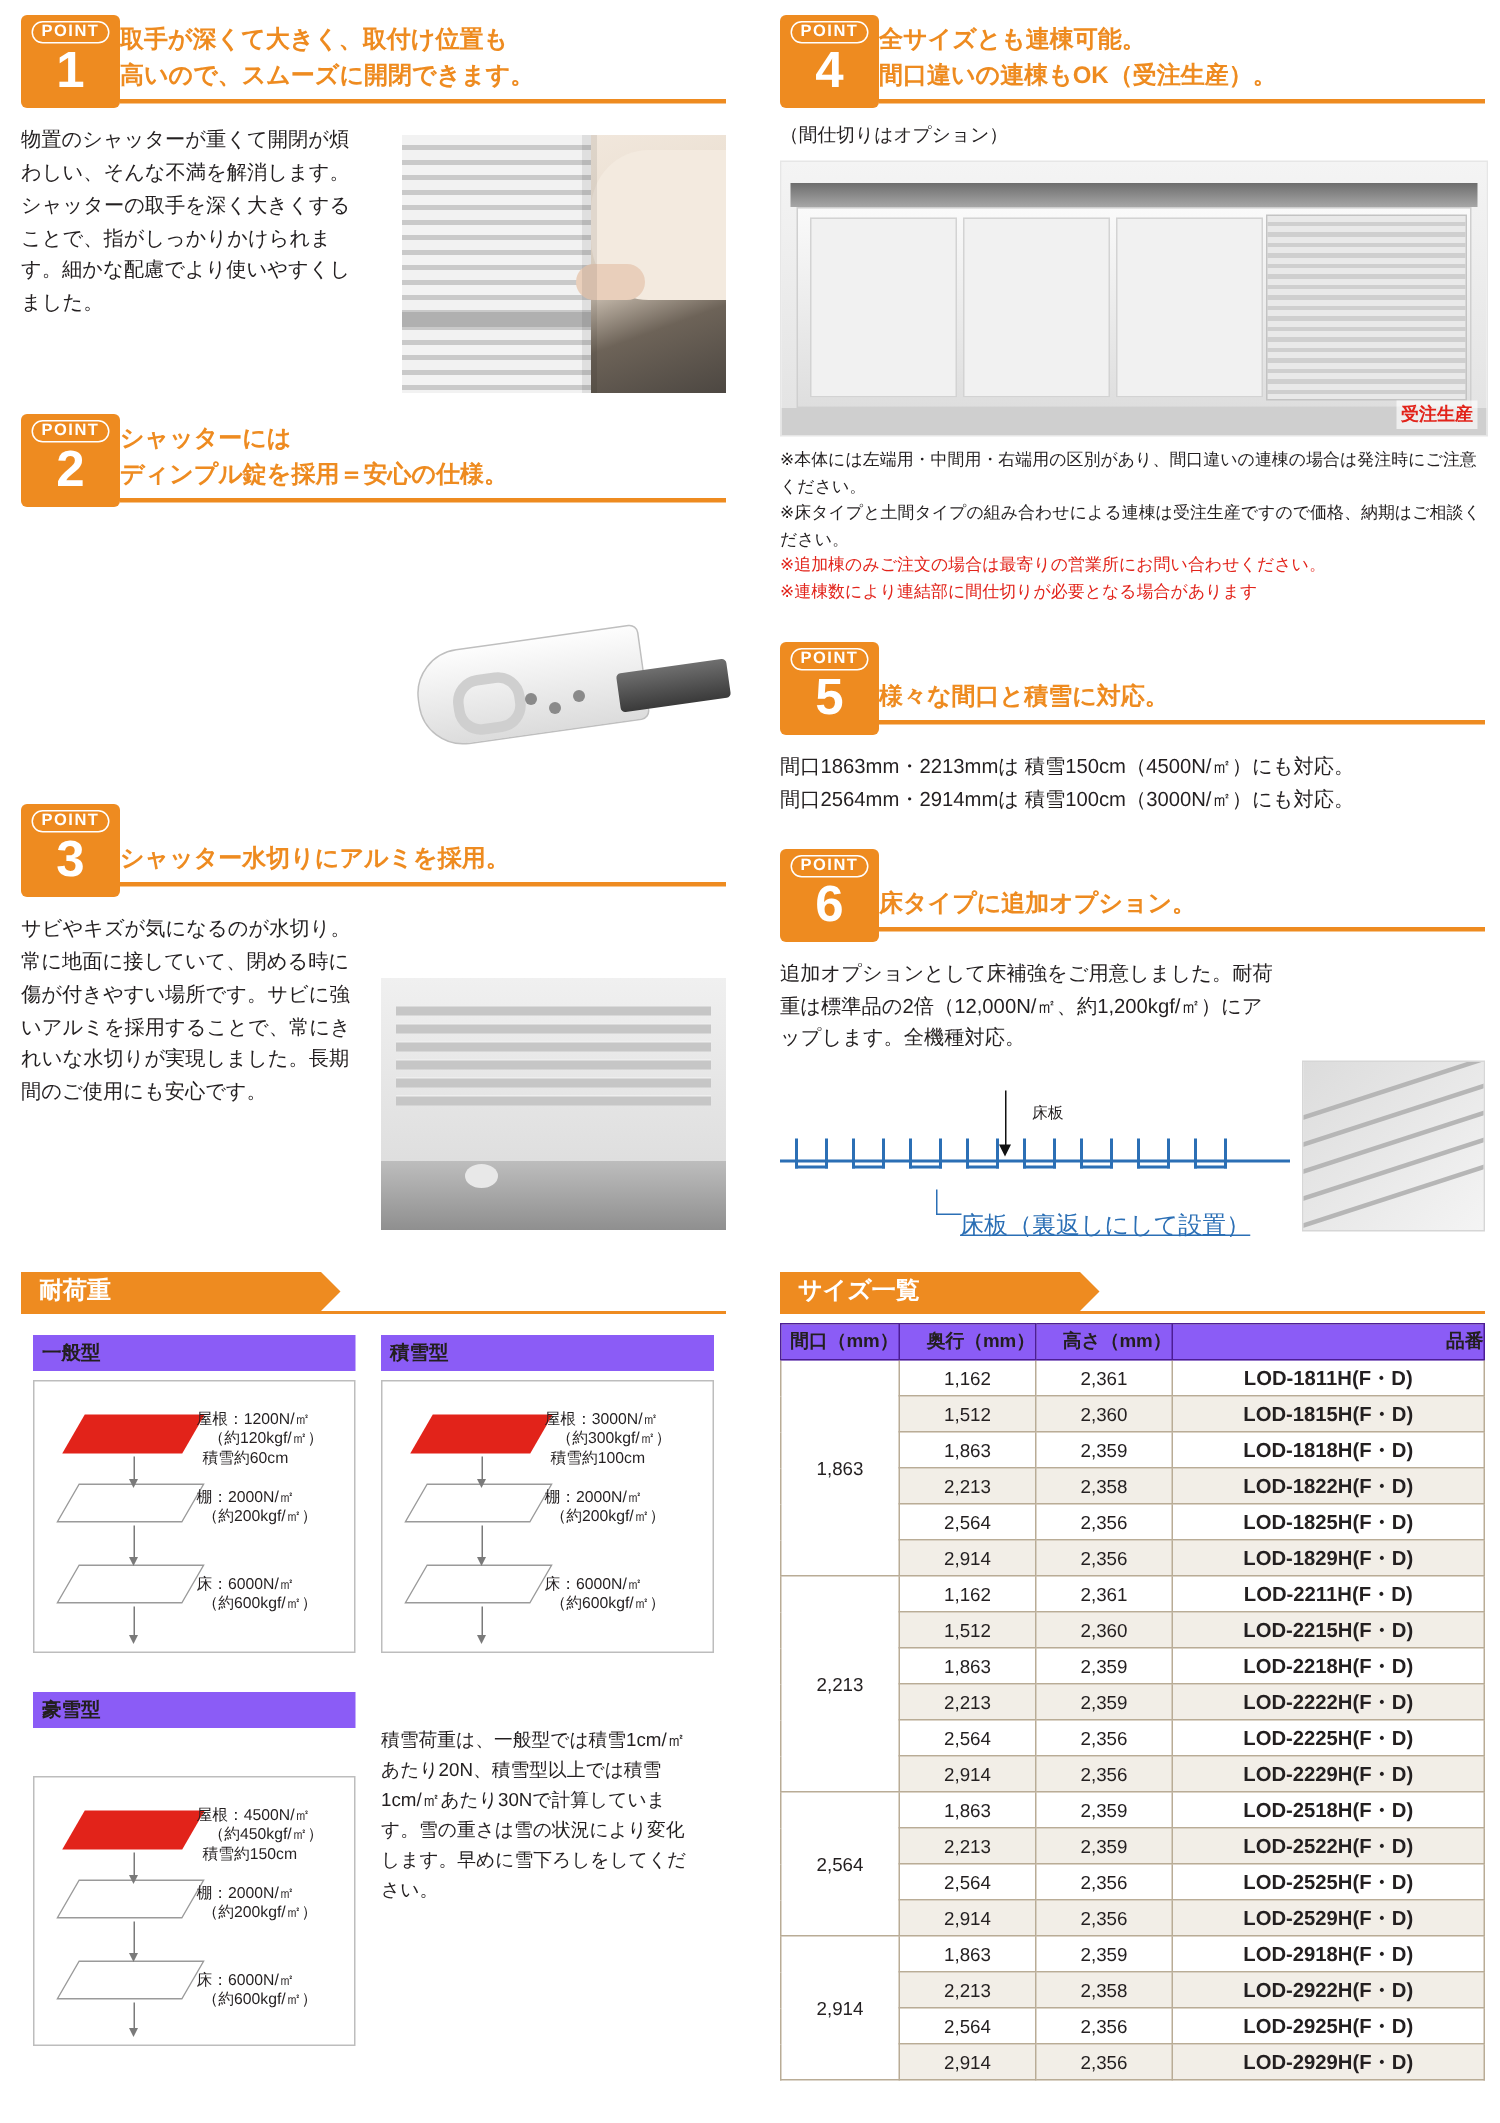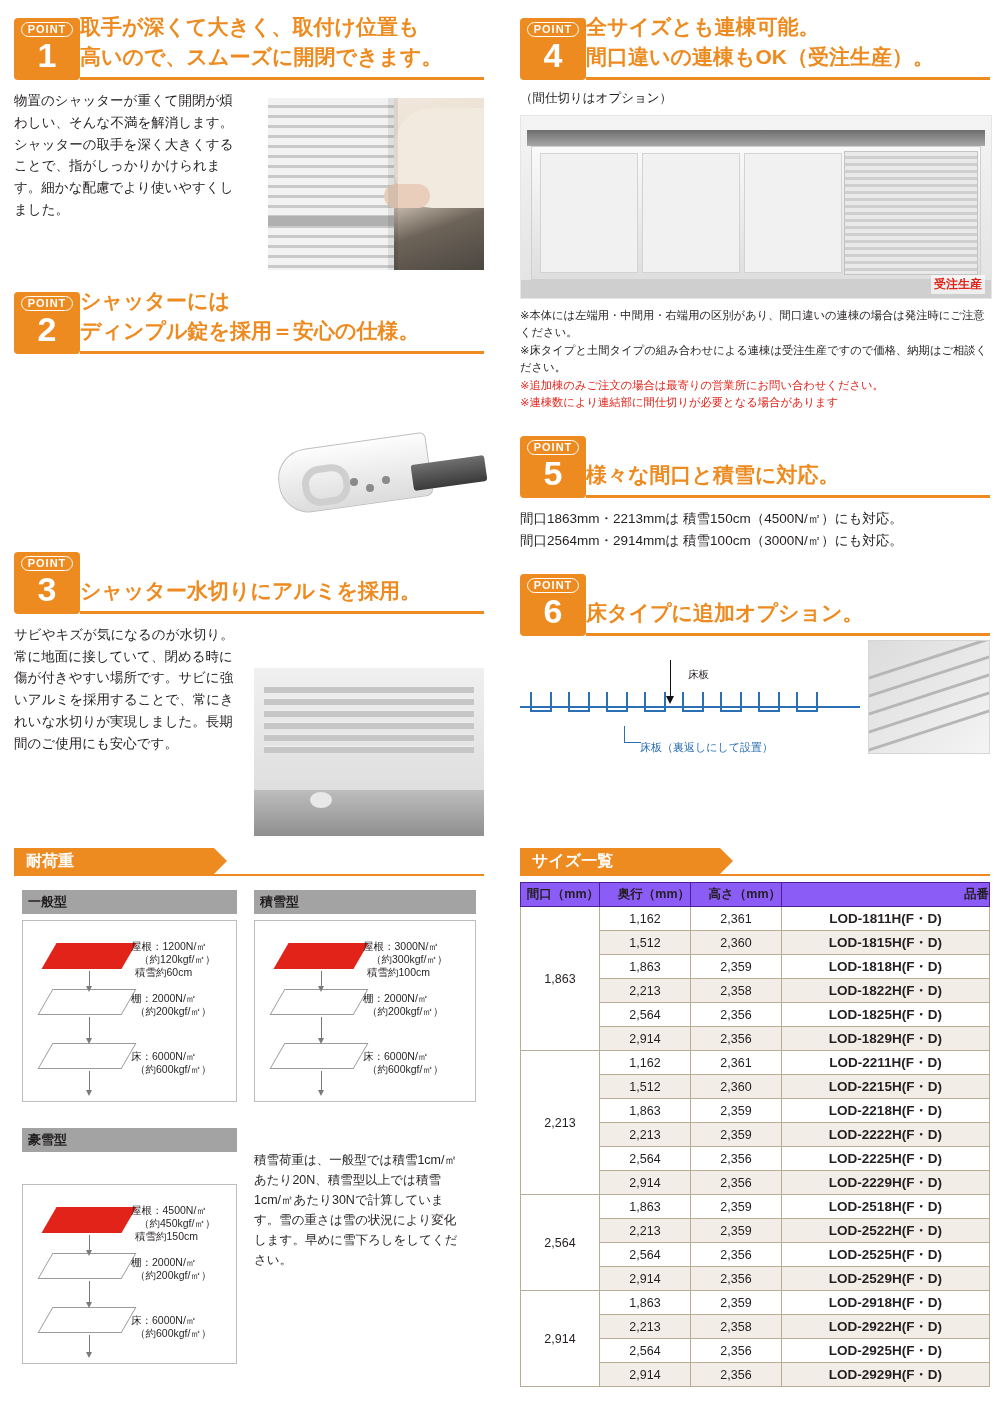--- a/index.html
+++ b/index.html
@@ -7,36 +7,36 @@
     width:1000px;height:1415px;position:relative;
     background:#ffffff;
     font-family:"Liberation Sans","DejaVu Sans",sans-serif;
     color:#231f20;
     overflow:hidden;
   }
   .col-left{position:absolute;left:14px;top:10px;width:470px;}
   .col-right{position:absolute;left:520px;top:10px;width:470px;}
 
   
-  .point-head{display:flex;align-items:flex-end;position:relative;}
+  .point-head{display:flex;align-items:center;position:relative;}
   .point-badge{
     width:66px;height:62px;flex:0 0 66px;
     background:#ee8b20;color:#fff;border-radius:4px;
     display:flex;flex-direction:column;align-items:center;justify-content:flex-start;
     padding-top:4px;box-sizing:border-box;
     position:relative;
   }
   .point-badge .p-word{
     font-size:11px;letter-spacing:1px;font-weight:bold;
     border:1px solid #fff;border-radius:9px;padding:0px 6px;line-height:13px;
   }
   .point-badge .p-num{font-size:34px;font-weight:bold;line-height:32px;margin-top:2px;}
   .point-title{
     margin-left:10px;padding-top:2px;
-    font-size:21px;font-weight:bold;color:#ee8b20;line-height:1.45;
+    font-size:16px;font-weight:bold;color:#ee8b20;line-height:1.45;
     flex:1;
   }
   .rule{
     height:3px;background:#ee8b20;margin-top:4px;width:100%;
   }
 
   .body-txt{
     font-size:13.5px;line-height:1.62;margin-top:10px;
   }
 
@@ -107,37 +107,37 @@
   .floor-ill{position:relative;width:470px;height:120px;margin-top:4px;}
   .floor-ph{
     position:absolute;right:0;top:0;width:120px;height:112px;
     background:linear-gradient(135deg,#dcdcdc,#f4f4f4);
     border:1px solid #d6d6d6;overflow:hidden;
   }
   .floor-ph .ln{position:absolute;left:-10px;right:-10px;height:3px;background:#b6b6b6;transform:rotate(-18deg);}
   .floor-diagram{position:absolute;left:0;top:36px;width:340px;height:60px;}
   .fd-line{position:absolute;left:0;right:0;top:30px;height:2px;background:#2b6fb5;}
   .fd-u{position:absolute;top:16px;width:18px;height:18px;border:2px solid #2b6fb5;border-top:none;}
-  .lbl-blue{position:absolute;font-size:11px;color:#2b6fb5;}
+  .lbl-blue{position:absolute;font-size:16px;color:#2b6fb5;text-decoration:underline;}
   .lbl-blk{position:absolute;font-size:10.5px;color:#231f20;}
 
   
   .sec-head{
     position:relative;height:26px;background:#ee8b20;color:#fff;
     font-size:16px;font-weight:bold;line-height:26px;padding-left:12px;
     width:200px;box-sizing:border-box;
   }
   .sec-head:after{
     content:"";position:absolute;right:-13px;top:0;border-style:solid;
     border-width:13px 0 13px 13px;border-color:transparent transparent transparent #ee8b20;
   }
   .sec-rule{height:2px;background:#ee8b20;}
 
   .sub-head{
-    background:#a3a3a3;font-size:13px;font-weight:bold;padding:3px 6px;margin-bottom:6px;
+    background:#8b5cf6;font-size:13px;font-weight:bold;padding:3px 6px;margin-bottom:6px;
   }
   .shelf-box{border:1px solid #bdbdbd;position:relative;background:#fff;}
   .shelf-red{position:absolute;background:#e2231a;}
   .shelf-wire{position:absolute;border:1px solid #9a9a9a;}
   .arrow-dn{position:absolute;width:1px;background:#7a7a7a;}
   .arrow-dn:after{content:"";position:absolute;left:-3px;bottom:-5px;border-style:solid;border-width:6px 3.5px 0 3.5px;border-color:#7a7a7a transparent transparent transparent;}
   .spec{position:absolute;font-size:10.5px;line-height:1.35;}
 
   
   table.size{border-collapse:collapse;width:470px;font-size:12.5px;}
@@ -355,20 +355,21 @@
         <span class="p-word">POINT</span>
         <span class="p-num">6</span>
       </div>
       <div style="flex:1;">
         <div class="point-title" style="margin-left:0;padding-top:18px;">床タイプに追加オプション。</div>
         <div class="rule"></div>
       </div>
     </div>
 
     <div style="position:relative;height:150px;">
+      <div class="body-txt" style="width:330px;">追加オプションとして床補強をご用意しました。耐荷重は標準品の2倍（12,000N/㎡、約1,200kgf/㎡）にアップします。全機種対応。</div>
 
       <div class="floor-ill">
         <div class="floor-ph">
           <div class="ln" style="top:16px;"></div>
           <div class="ln" style="top:34px;"></div>
           <div class="ln" style="top:52px;"></div>
           <div class="ln" style="top:70px;"></div>
           <div class="ln" style="top:88px;"></div>
         </div>
         <div class="floor-diagram">

